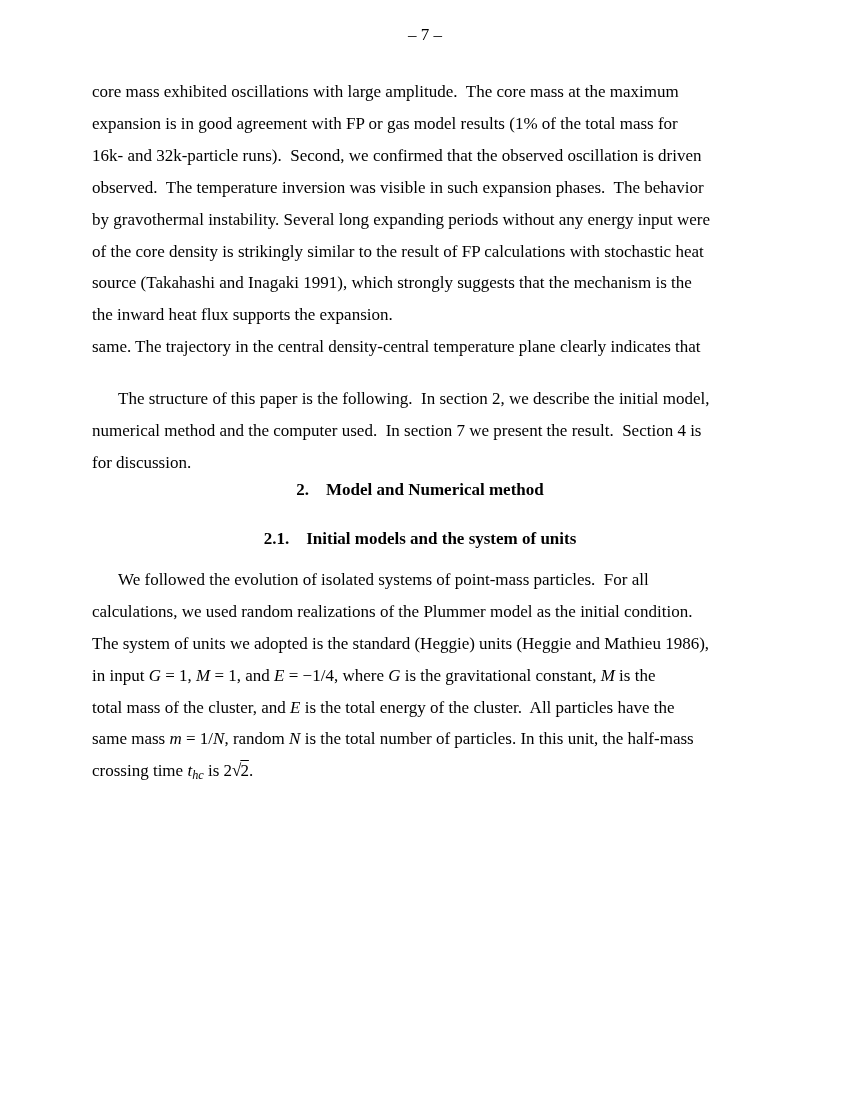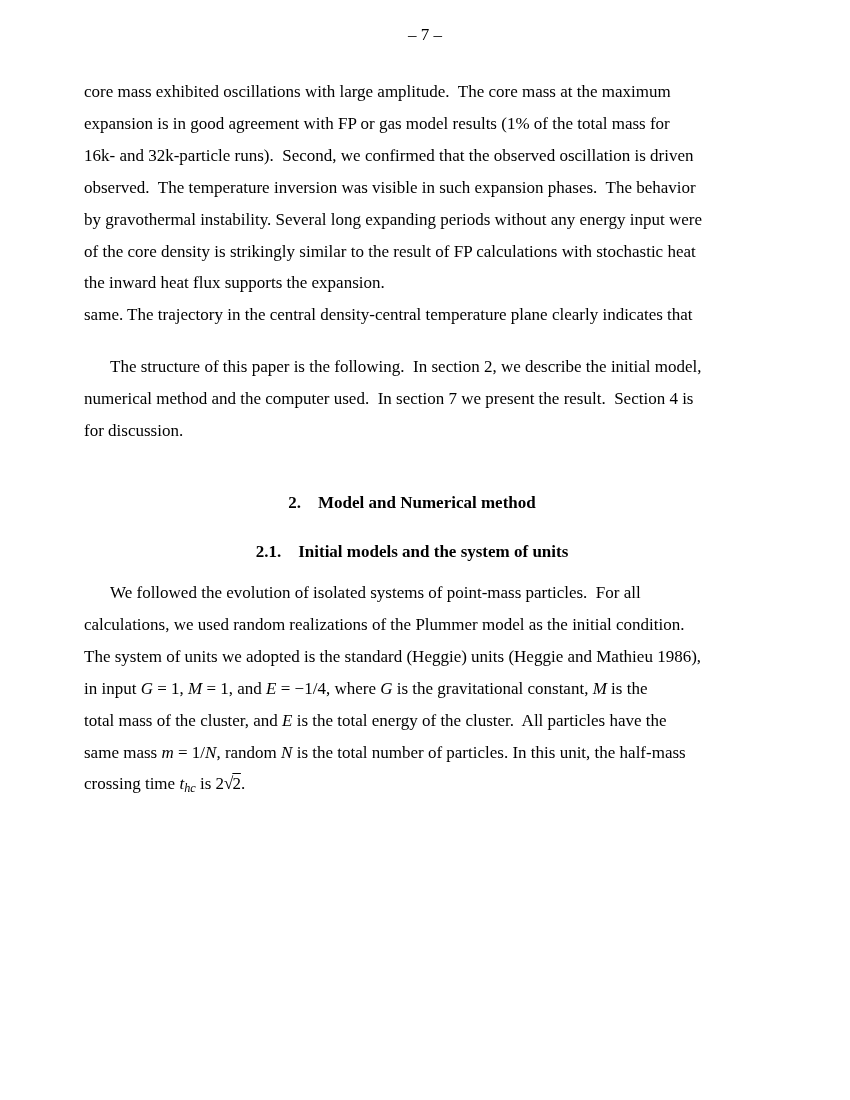--- a/index.html
+++ b/index.html
@@ -18,34 +18,33 @@
     position: absolute;
     top: 26px;
     left: 0;
     width: 100%;
     text-align: center;
     line-height: 18px;
     white-space: pre;
   }
   .content {
     position: absolute;
-    left: 84px;
+    left: 92px;
     top: 76px;
     width: 656px;
   }
   .para { margin: 0; }
   .para-2 { margin-top: 20px; font-family: Liberation Serif, serif; }
   .para-3 { margin-top: 14px; }
   .line {
     line-height: 31.9px;
     white-space: pre;
   }
   .indent { padding-left: 26px; }
   .heading {
-    margin-top: 45px;
     line-height: 22px;
     font-weight: bold;
     text-align: center;
     white-space: pre;
   }
   .subheading {
     margin-top: 27px;
     line-height: 22px;
     font-weight: bold;
     text-align: center;
@@ -69,20 +68,21 @@
 
   <div class="content">
 
     <div class="para para-1">
       <div class="line">core mass exhibited oscillations with large amplitude.  The core mass at the maximum</div>
       <div class="line">expansion is in good agreement with FP or gas model results (1% of the total mass for</div>
       <div class="line">16k- and 32k-particle runs).  Second, we confirmed that the observed oscillation is driven</div>
       <div class="line">observed.  The temperature inversion was visible in such expansion phases.  The behavior</div>
       <div class="line">by gravothermal instability. Several long expanding periods without any energy input were</div>
       <div class="line">of the core density is strikingly similar to the result of FP calculations with stochastic heat</div>
+      <div class="line">source (Takahashi and Inagaki 1991), which strongly suggests that the mechanism is the</div>
       <div class="line">the inward heat flux supports the expansion.</div>
       <div class="line">same. The trajectory in the central density-central temperature plane clearly indicates that</div>
     </div>
 
     <div class="para para-2">
       <div class="line indent">The structure of this paper is the following.  In section 2, we describe the initial model,</div>
       <div class="line">numerical method and the computer used.  In section 7 we present the result.  Section 4 is</div>
       <div class="line">for discussion.</div>
     </div>
 

